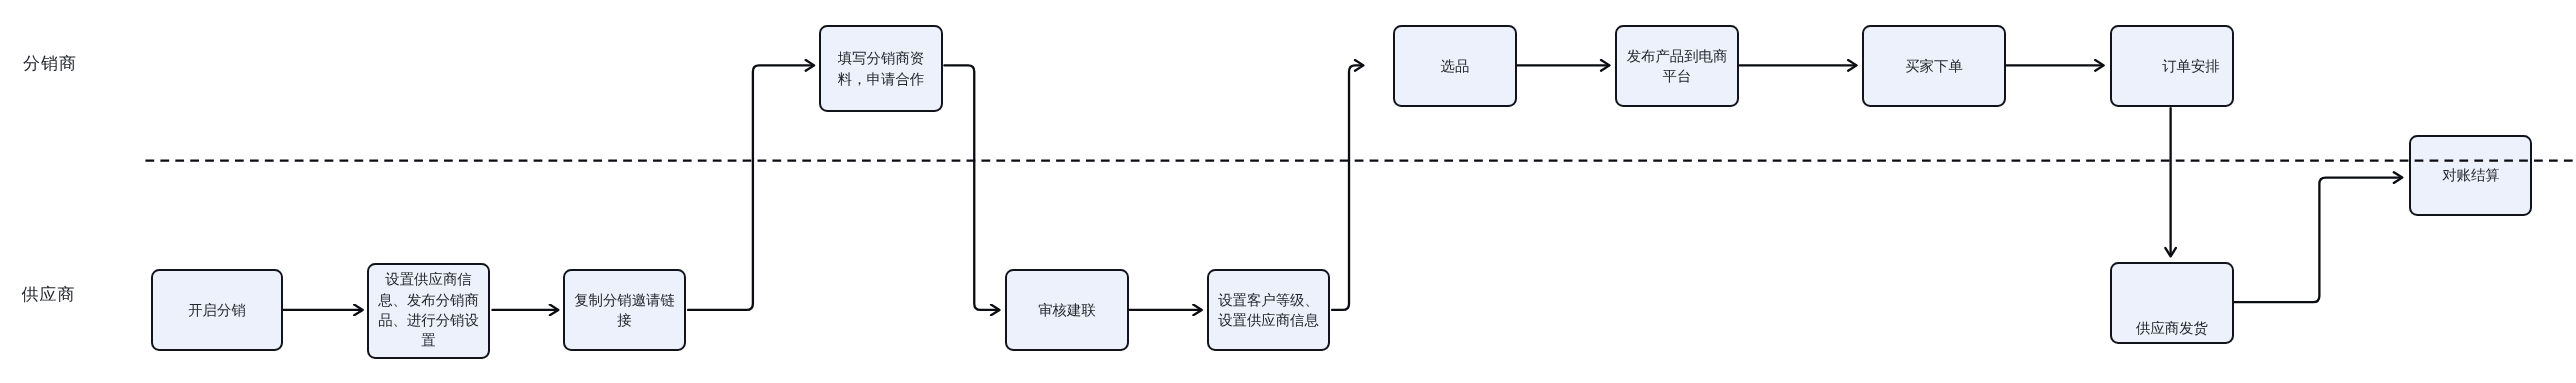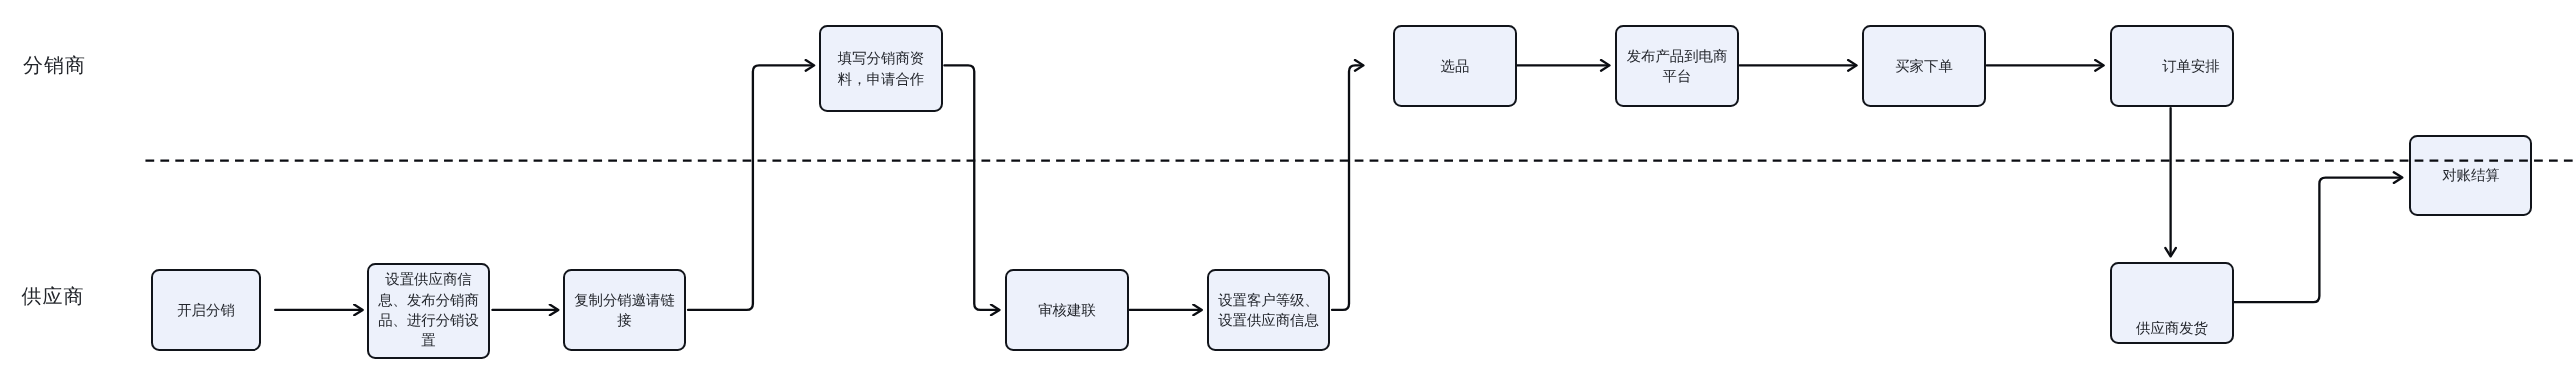--- a/index.html
+++ b/index.html
@@ -18,21 +18,21 @@
   .svg-layer {
     position: absolute;
     left: 0;
     top: 0;
     width: 2697px;
     height: 383px;
     pointer-events: none;
   }
   .lane-label {
     position: absolute;
-    font-size: 20px;
+    font-size: 17px;
     color: #23262b;
     letter-spacing: 1px;
     white-space: nowrap;
     user-select: none;
   }
   .flow-node {
     position: absolute;
     box-sizing: border-box;
     background: #edf1fb;
     border: 2.6px solid #11141a;
@@ -73,21 +73,21 @@
       <path d="M 3377 127 L 3602 127" marker-end="url(#arrow)"></path>
       <path d="M 3857 127 L 4082 127" marker-end="url(#arrow)"></path>
       <path d="M 4214 210 L 4214 496" marker-end="url(#arrow)"></path>
       <path d="M 4337 587 L 4491 587 Q 4503 587 4503 575 L 4503 357 Q 4503 345 4515 345 L 4662 345" marker-end="url(#arrow)"></path>
     </g>
   </svg>
 
   <div class="lane-label" style="left:23px; top:52px;">分销商</div>
   <div class="lane-label" style="left:21.6px; top:283px;">供应商</div>
 
-  <div class="flow-node" style="left:151px; top:269px; width:110px; height:82px;justify-content:center;">
+  <div class="flow-node" style="left:151px; top:269px; width:132px; height:82px;justify-content:center;">
     <span class="node-label">开启分销</span>
   </div>
 
   <div class="flow-node" style="left:367px; top:263px; width:123px; height:96px;font-family:Liberation Mono, monospace;">
     <span class="node-label">设置供应商信息、发布分销商品、进行分销设置</span>
   </div>
 
   <div class="flow-node" style="left:563px; top:269px; width:123px; height:82px;">
     <span class="node-label">复制分销邀请链接</span>
   </div>
@@ -105,21 +105,21 @@
   </div>
 
   <div class="flow-node" style="left:1369px; top:25px; width:124px; height:82px;margin-left:24px;">
     <span class="node-label">选品</span>
   </div>
 
   <div class="flow-node" style="left:1615px; top:25px; width:124px; height:82px;">
     <span class="node-label">发布产品到电商平台</span>
   </div>
 
-  <div class="flow-node" style="left:1862px; top:25px; width:124px; height:82px;">
+  <div class="flow-node" style="left:1862px; top:25px; width:144px; height:82px;">
     <span class="node-label">买家下单</span>
   </div>
 
   <div class="flow-node" style="left:2110px; top:25px; width:124px; height:82px;padding-left:46px;">
     <span class="node-label">订单安排</span>
   </div>
 
   <div class="flow-node" style="left:2110px; top:262px; width:124px; height:82px;align-items:flex-end;">
     <span class="node-label">供应商发货</span>
   </div>

